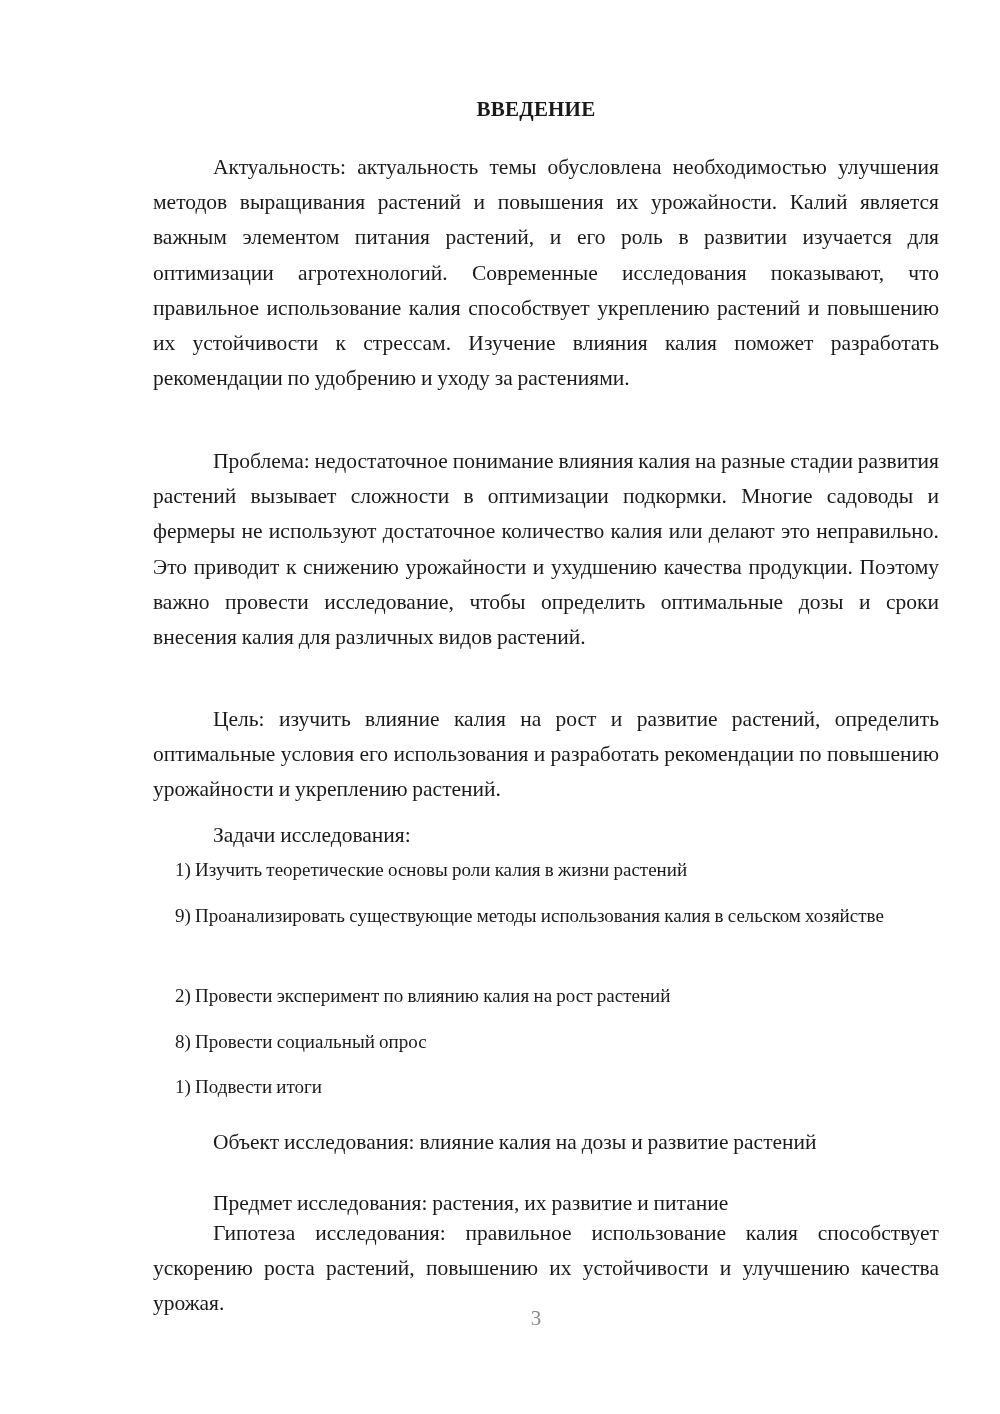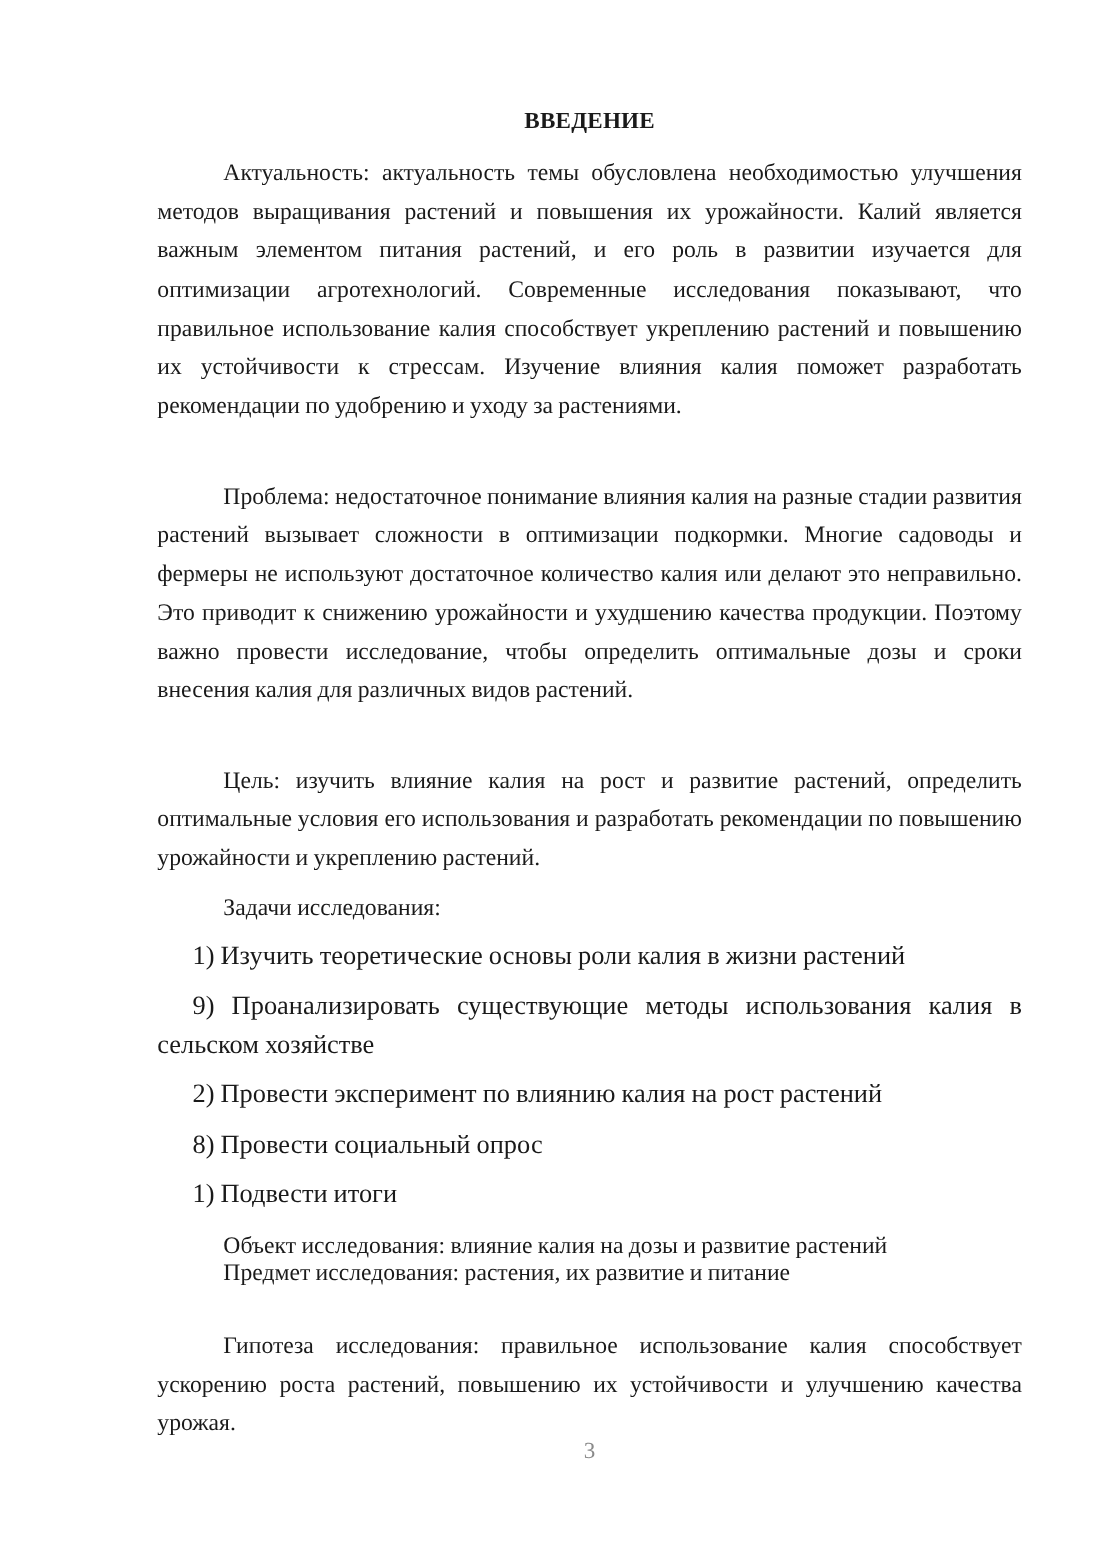--- a/index.html
+++ b/index.html
@@ -33,28 +33,28 @@
     }
     .para {
       position: absolute;
       left: 0;
       width: 786px;
       font-size: 21.5px;
       line-height: 35.2px;
       text-align: justify;
       text-align-last: left;
       text-indent: 60px;
-      margin: 0;
+      margin: 10px;
       word-spacing: -0.5px;
     }
     .task {
       position: absolute;
       left: 0;
       width: 786px;
-      font-size: 24px;
+      font-size: 19px;
       line-height: 35.2px;
       text-align: justify;
       text-align-last: left;
       text-indent: 32px;
       margin: 0;
       word-spacing: -0.5px;
     }
     .page-number {
       position: absolute;
       top: 1306px;
@@ -83,18 +83,18 @@
   <div>
     <p class="task" style="top:852px;">1) Изучить теоретические основы роли калия в жизни растений</p>
     <p class="task" style="top:898px;">9) Проанализировать существующие методы использования калия в сельском хозяйстве</p>
     <p class="task" style="top:978px;">2) Провести эксперимент по влиянию калия на рост растений</p>
     <p class="task" style="top:1024px;">8) Провести социальный опрос</p>
     <p class="task" style="top:1069px;">1) Подвести итоги</p>
   </div>
 
   <p class="para" style="top:1115px;">Объект исследования: влияние калия на дозы и развитие растений</p>
 
-  <p class="para" style="top:1140px;">Предмет исследования: растения, их развитие и питание</p>
+  <p class="para" style="top:1176px;">Предмет исследования: растения, их развитие и питание</p>
 
   <p class="para" style="top:1206px;">Гипотеза исследования: правильное использование калия способствует ускорению роста растений, повышению их устойчивости и улучшению качества урожая.</p>
 
   <div class="page-number">3</div>
 </div>
 
 </body></html>

